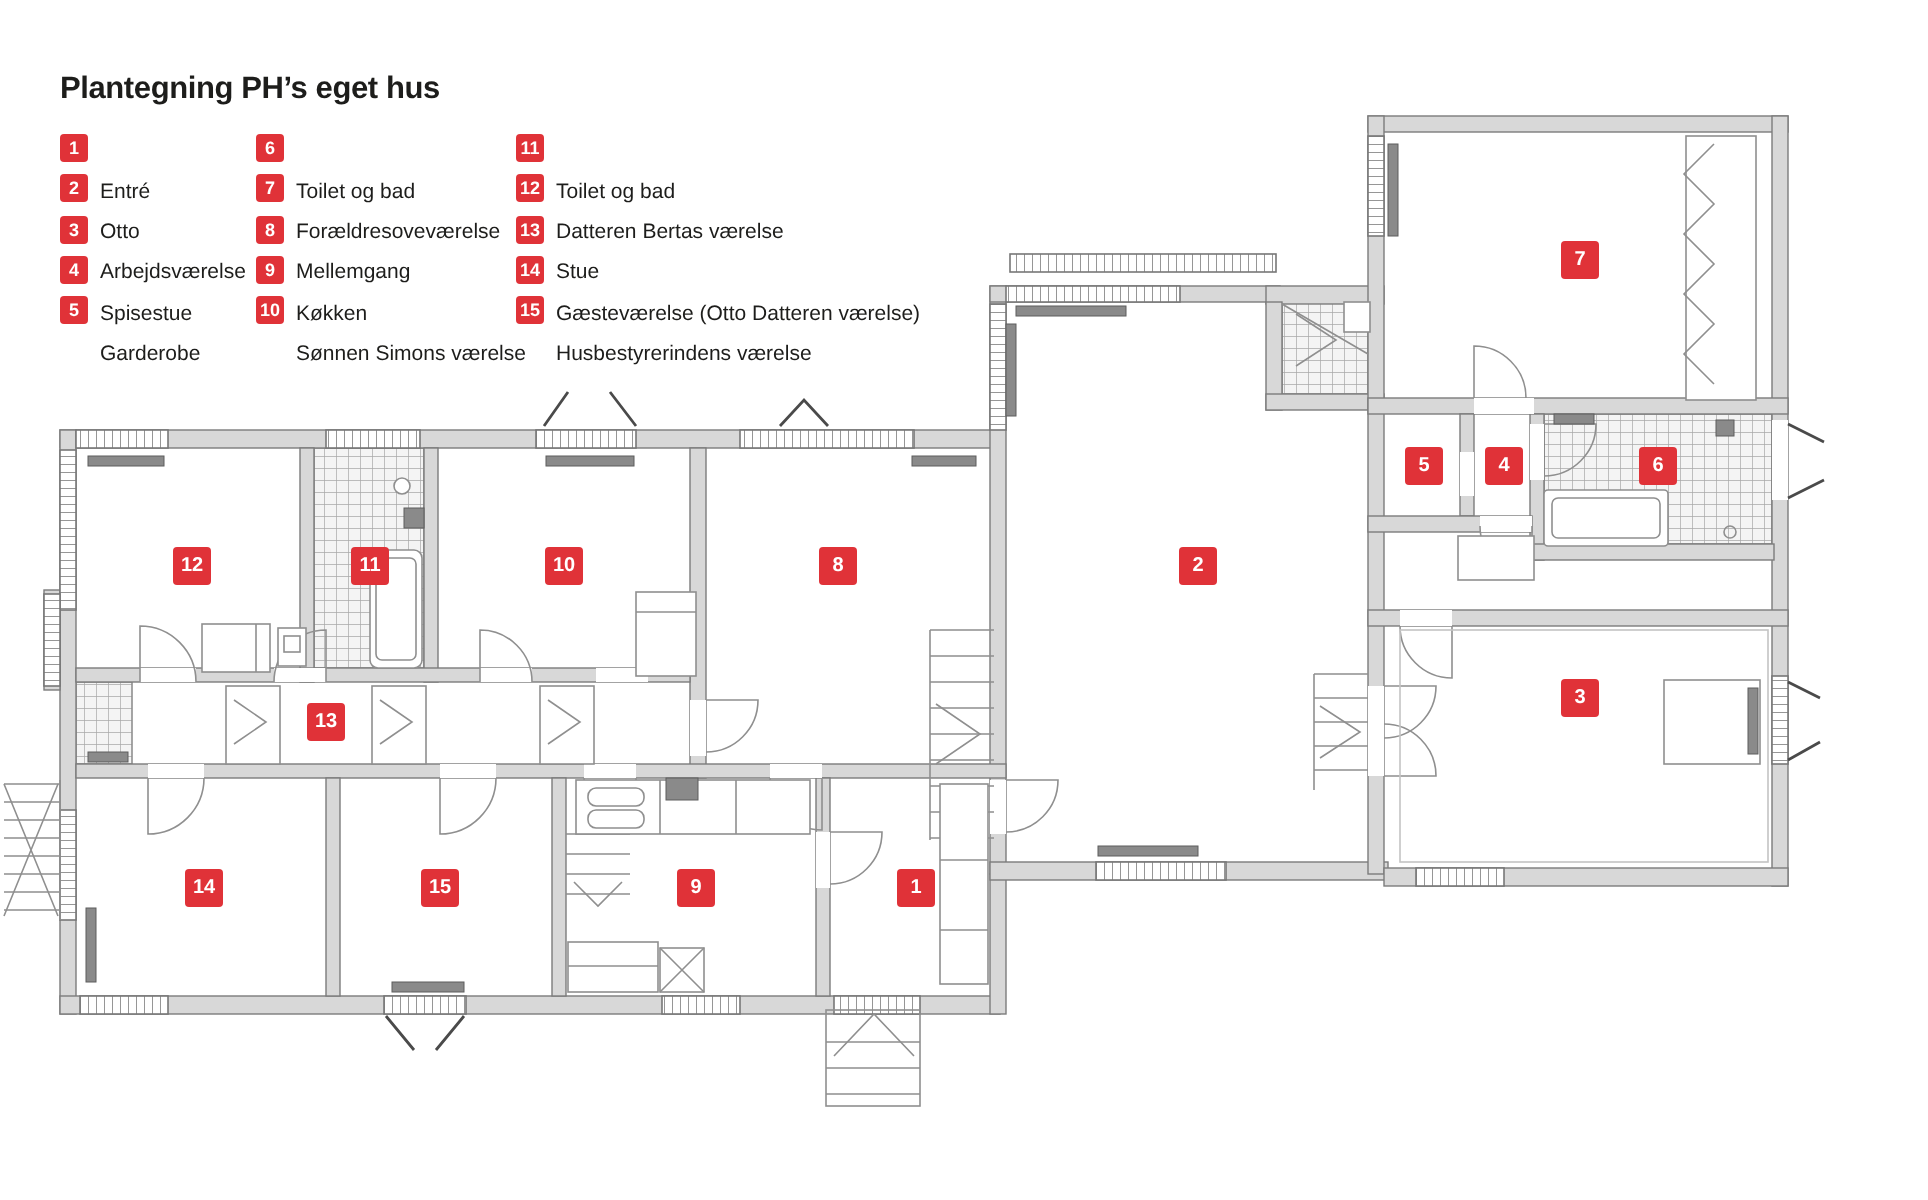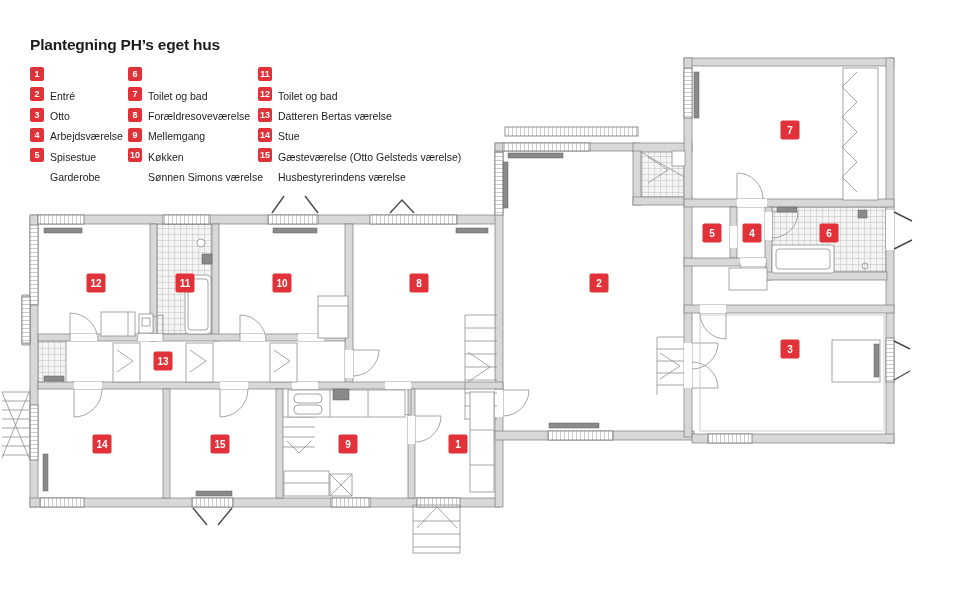--- a/index.html
+++ b/index.html
@@ -304,21 +304,21 @@
           <div class="legend-item">
             <span class="badge">12</span>
             <span class="legend-label">Datteren Bertas værelse</span>
           </div>
           <div class="legend-item">
             <span class="badge">13</span>
             <span class="legend-label">Stue</span>
           </div>
           <div class="legend-item">
             <span class="badge">14</span>
-            <span class="legend-label">Gæsteværelse (Otto Gelsteds værelse)</span>
+            <span class="legend-label">Gæsteværelse (Otto Datteren værelse)</span>
           </div>
           <div class="legend-item">
             <span class="badge">15</span>
             <span class="legend-label">Husbestyrerindens værelse</span>
           </div>
         </div>
       </div>
   </div>
 
   <div></div>

